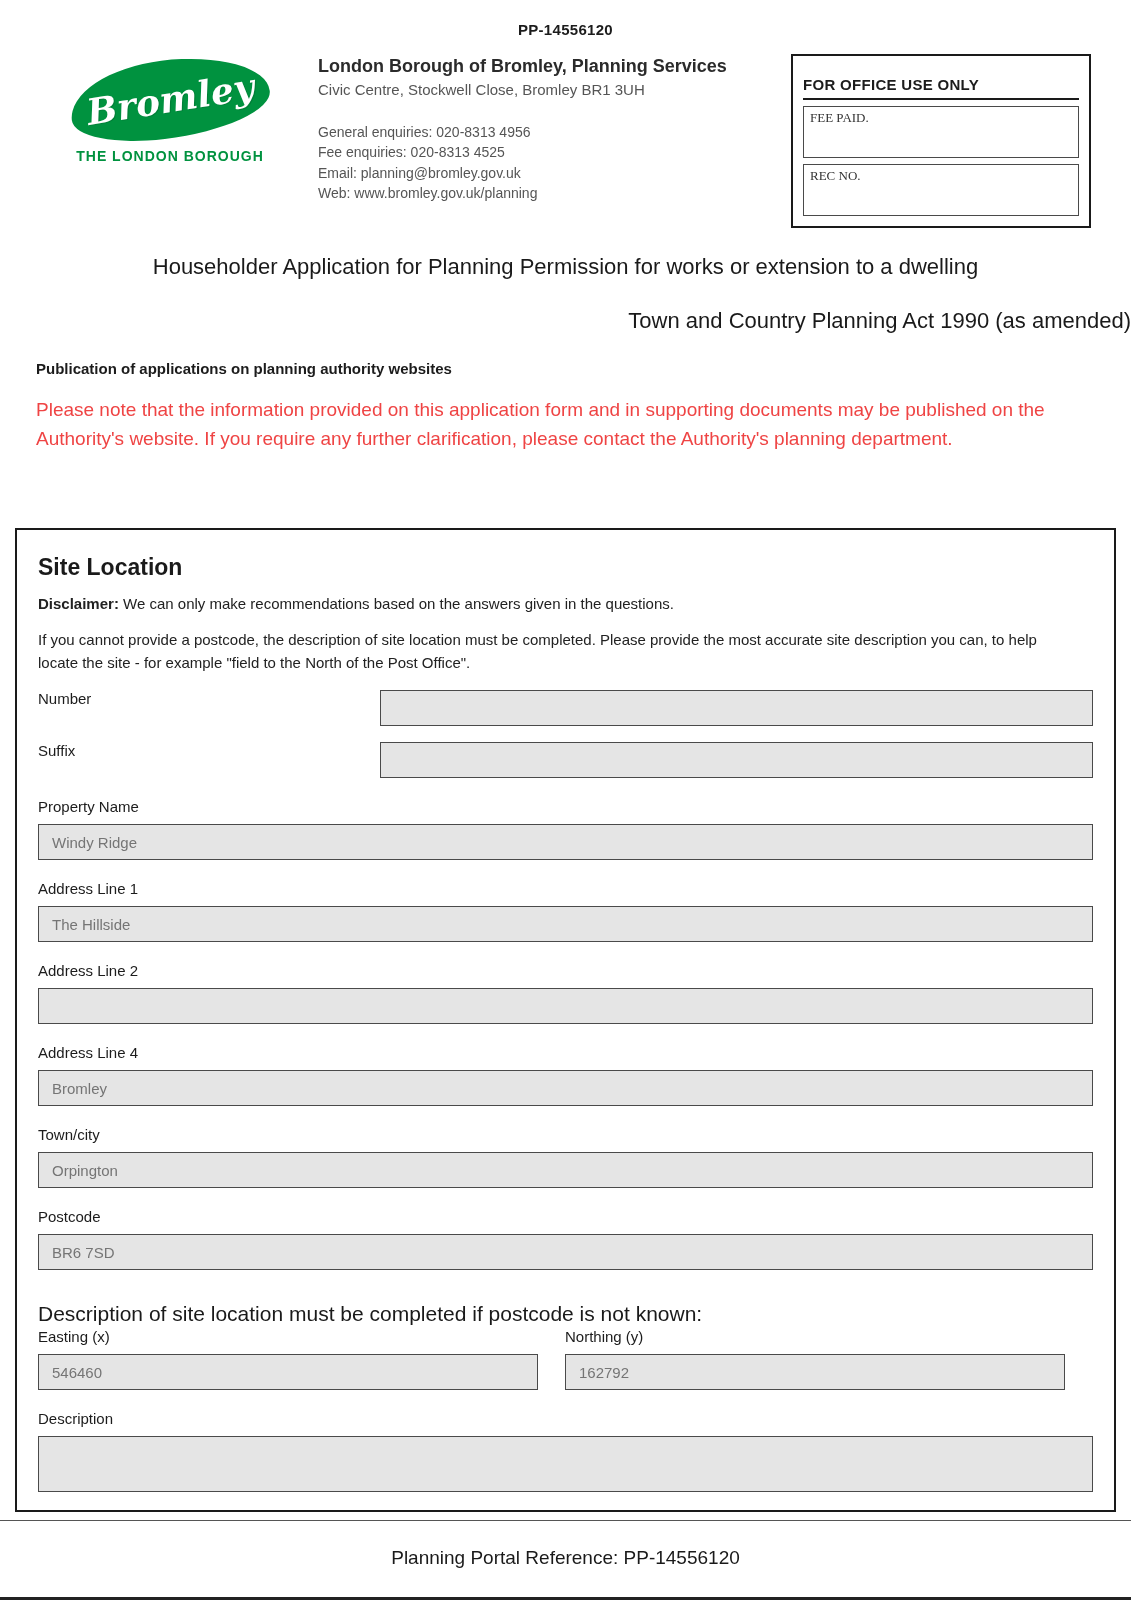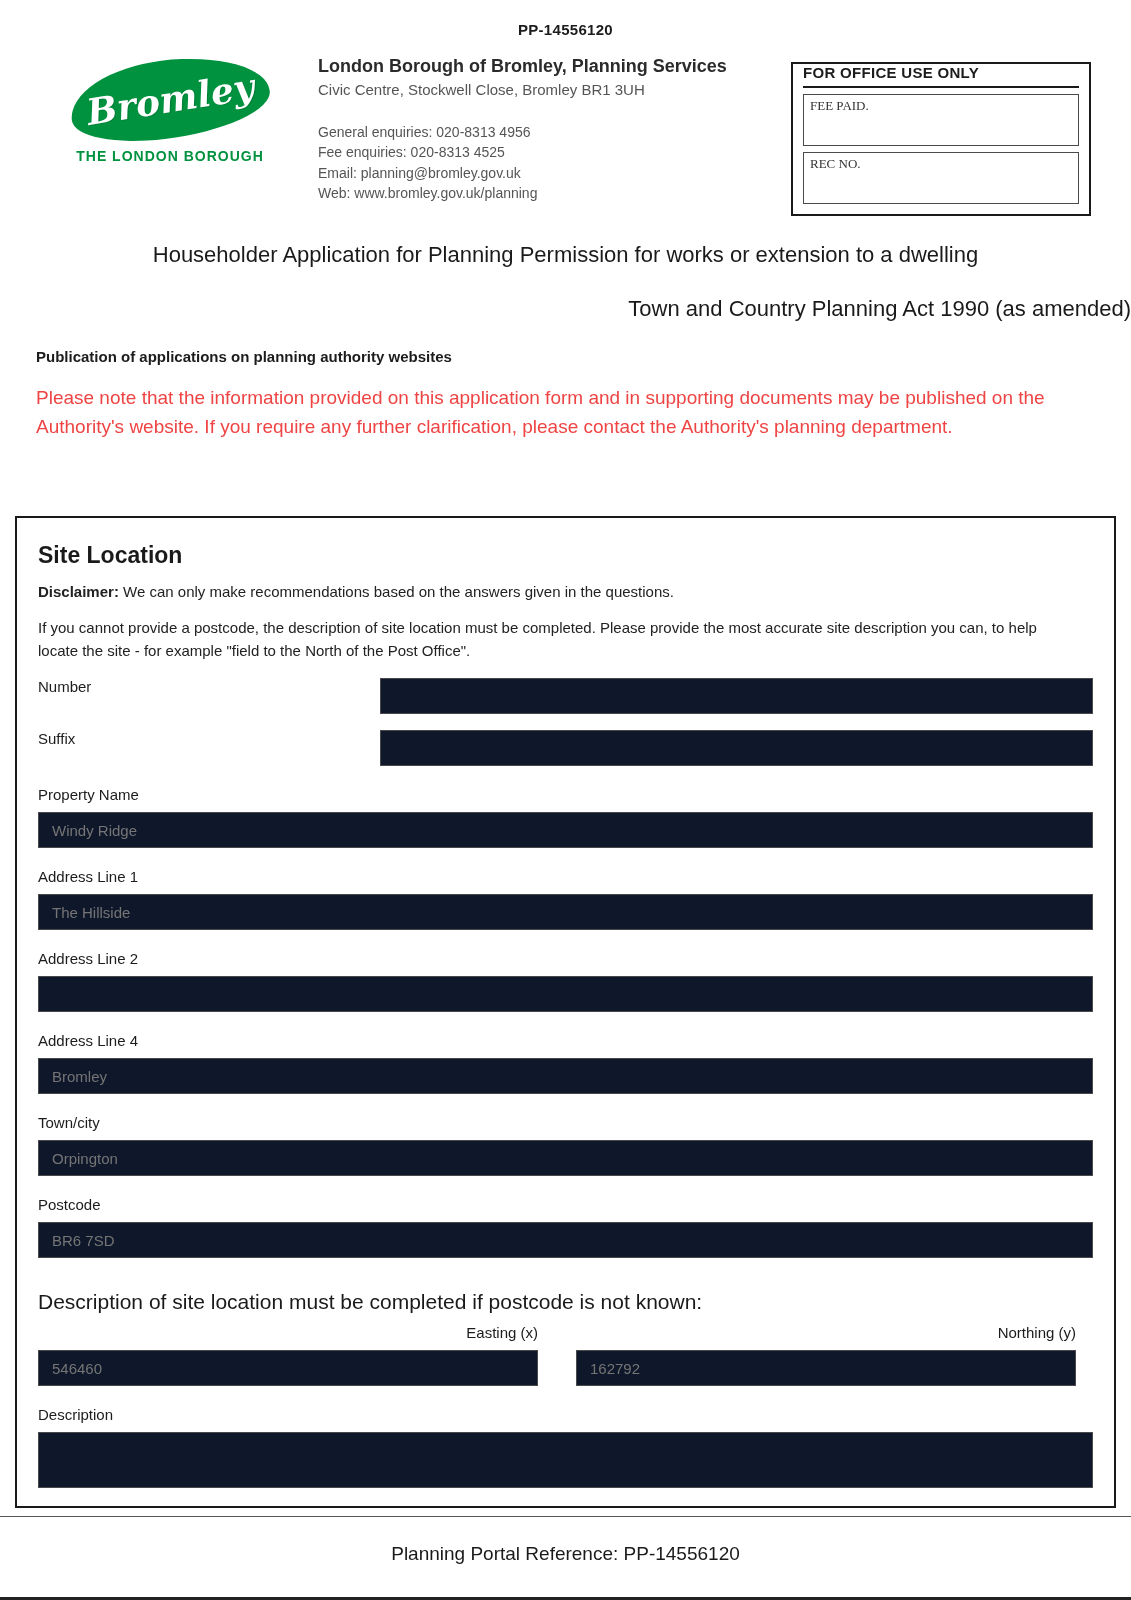--- a/index.html
+++ b/index.html
@@ -62,22 +62,22 @@
 
   .org-block { flex: 1 1 auto; padding-left: 18px; padding-top: 4px; }
   .org-name { font-size: 18px; font-weight: bold; color: #2b2b2b; }
   .org-address { font-size: 15px; color: #555555; margin-top: 4px; }
   .org-contacts { margin-top: 24px; font-size: 14px; color: #555555; line-height: 1.45; }
 
   .office-box {
     flex: 0 0 auto;
     width: 300px;
     border: 2px solid #1a1a1a;
-    padding: 0 10px 10px 10px;
-    margin-top: 10px;
+    padding: 20px 10px 10px 10px;
+    margin-top: 2px;
   }
   .office-title {
     font-weight: bold;
     font-size: 15px;
     border-bottom: 2px solid #1a1a1a;
     padding-bottom: 5px;
     margin-bottom: 6px;
     letter-spacing: 0.3px;
   }
   .office-field {
@@ -138,31 +138,31 @@
   .field-group .f-label { margin-bottom: 9px; display: block; }
 
   .input {
     border: 1px solid #4a4a4a;
     height: 36px;
     display: flex;
     align-items: center;
     padding: 0 13px;
     font-size: 15px;
     color: #757575;
-    background: #0f172a;
+    background: #e5e5e5;
   }
   .input.tall { height: 56px; align-items: flex-start; padding-top: 8px; }
 
   .desc-heading {
     font-size: 21px;
     font-weight: 400;
     color: #1a1a1a;
     margin-top: 32px;
   }
-  .coords-row { display: flex; margin-top: 10px; gap: 38px; text-align: right; }
+  .coords-row { display: flex; margin-top: 2px; gap: 27px; }
   .coord-col { flex: 0 0 auto; width: 500px; }
   .coord-col .f-label { display: block; margin-bottom: 9px; }
 
   
   .footer-rule { border-top: 1px solid #555555; margin-top: 8px; width: 100%; }
   .footer-text {
     text-align: center;
     font-size: 19px;
     color: #1a1a1a;
     padding: 26px 0 24px 0;

